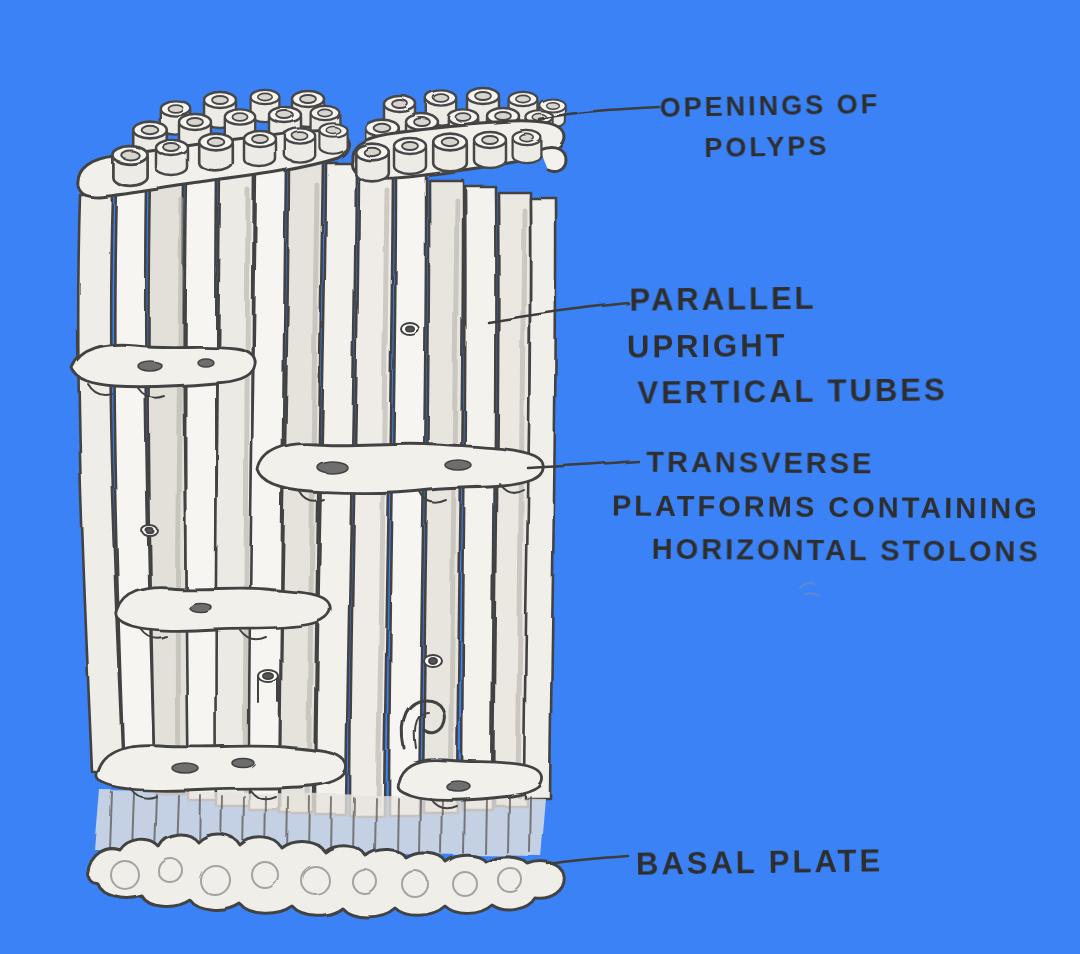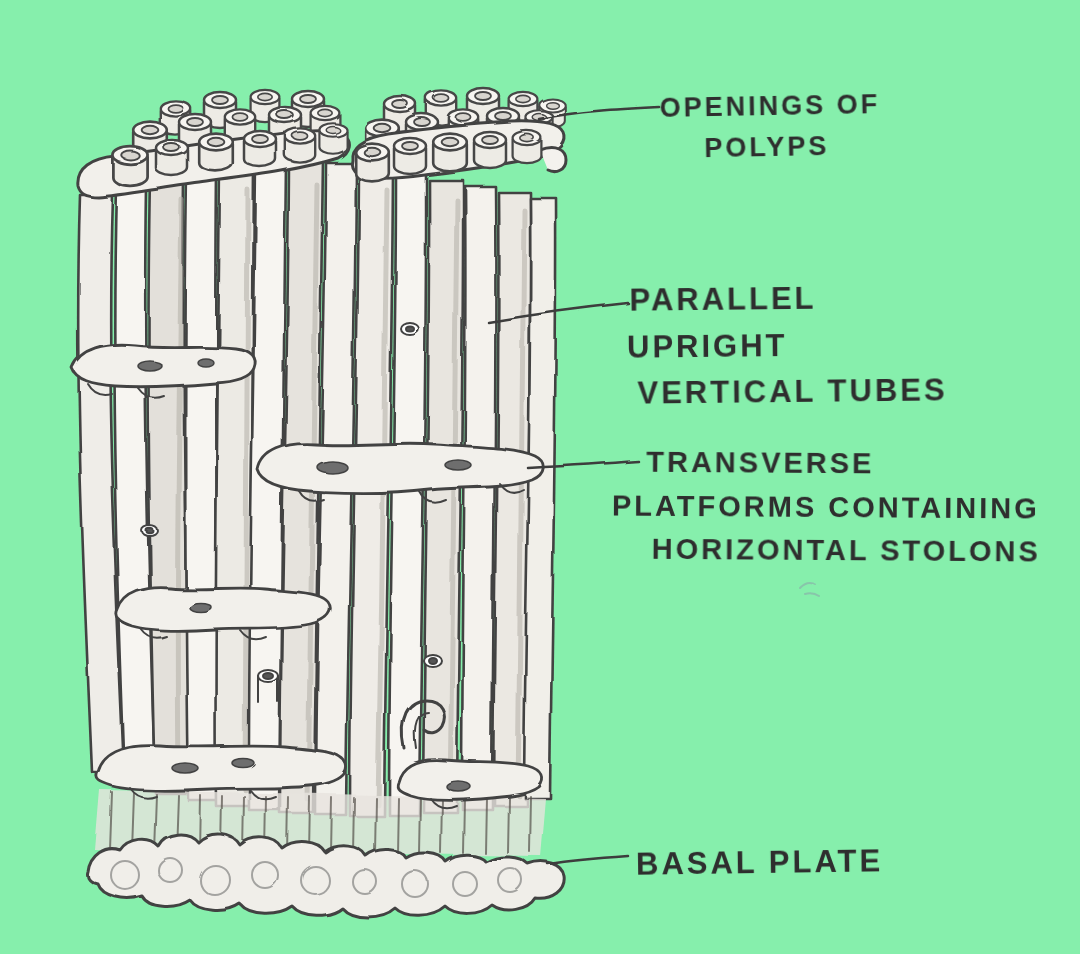--- a/index.html
+++ b/index.html
@@ -1,19 +1,19 @@
 <!DOCTYPE html>
 <html><head>
 <meta charset="utf-8">
 <style>
   html,body{margin:0;padding:0;background:#ffffff;}
   .canvas{
     position:relative;
     width:1080px;height:954px;
-    background:#86efac;
+    background:#3b82f6;
     overflow:hidden;
     font-family:"Liberation Sans", sans-serif;
   }
   svg.sketch{position:absolute;left:0;top:0;}
   .label{
     position:absolute;
     color:#2e2e2e;
     font-weight:bold;
     white-space:nowrap;
   }

